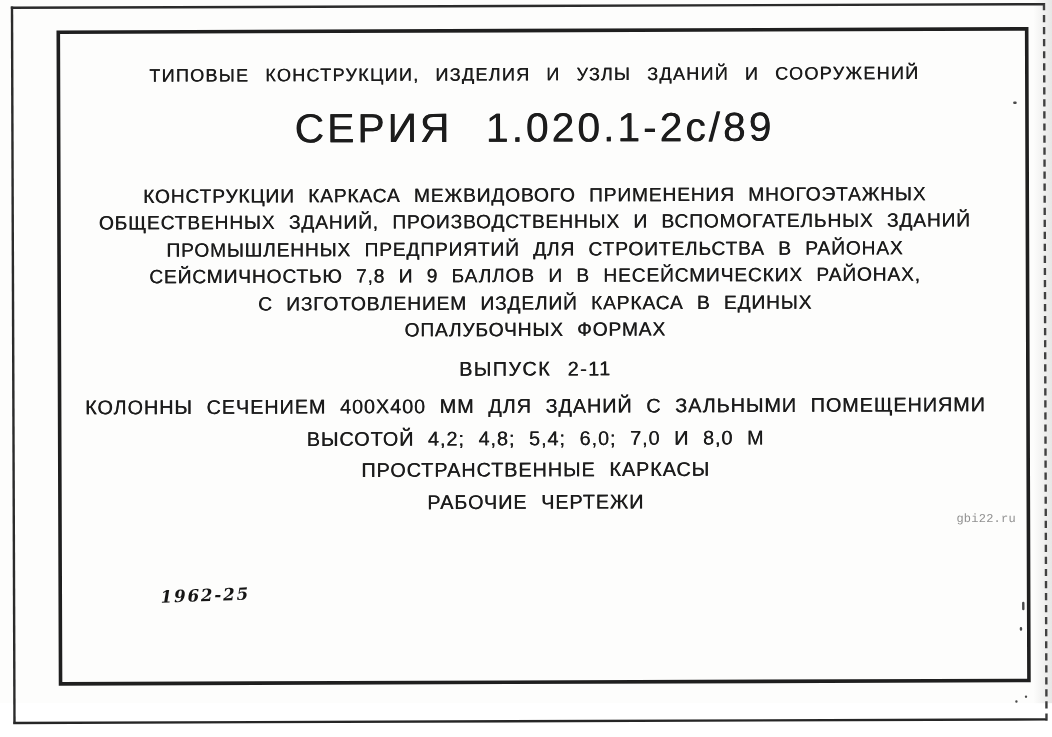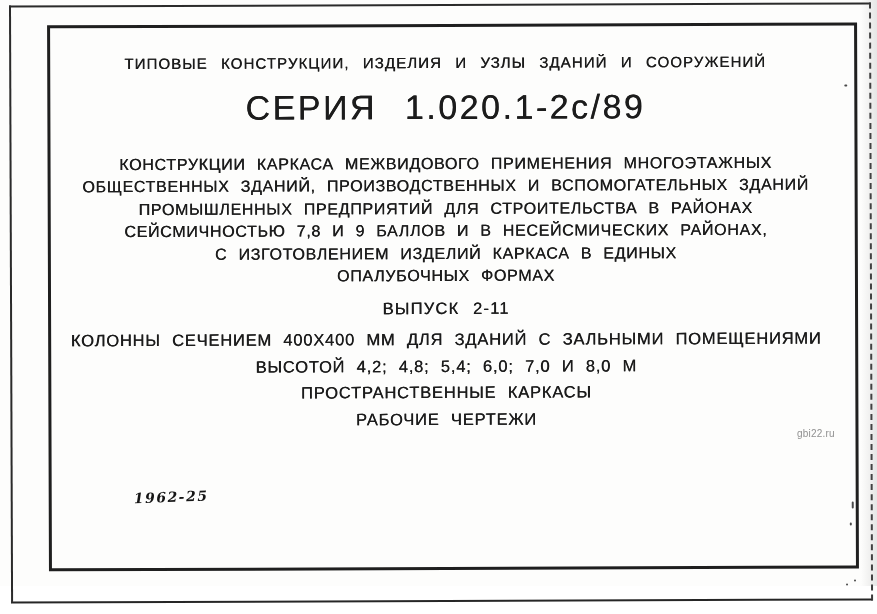--- a/index.html
+++ b/index.html
@@ -97,20 +97,21 @@
   }
   .watermark {
     position: absolute;
     left: 797px;
     top: 428px;
     font-size: 10px;
     color: #909090;
     letter-spacing: 0.2px;
     z-index: 5;
     text-shadow: none;
+    font-family: Liberation Mono, monospace;
   }
   .scan-shade {
     position: absolute;
     right: 0;
     top: 0;
     width: 16px;
     height: 100%;
     background: linear-gradient(to left, rgba(110,110,110,0.16), rgba(110,110,110,0));
     pointer-events: none;
   }

